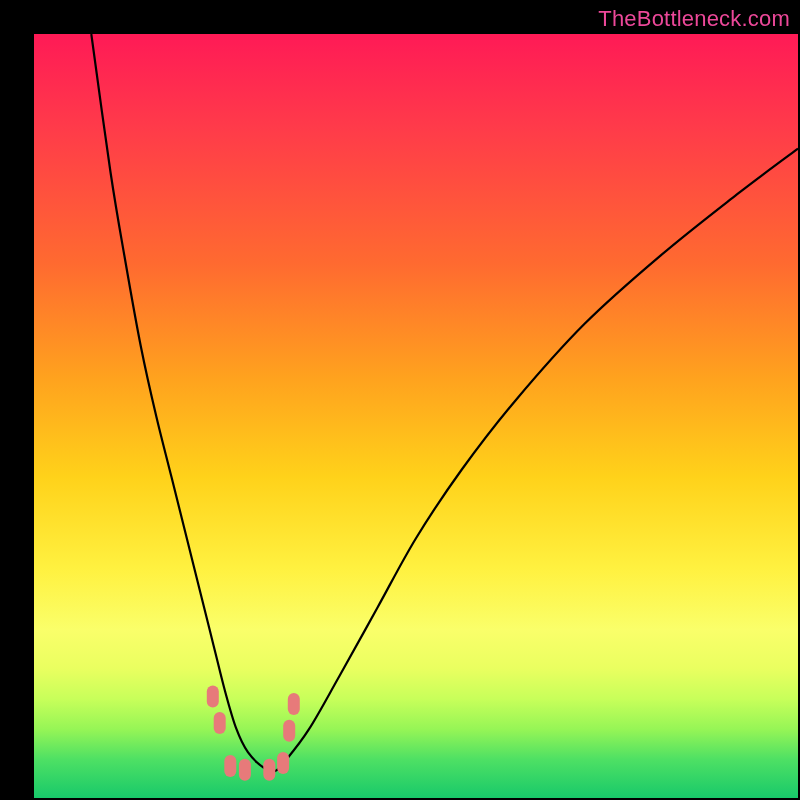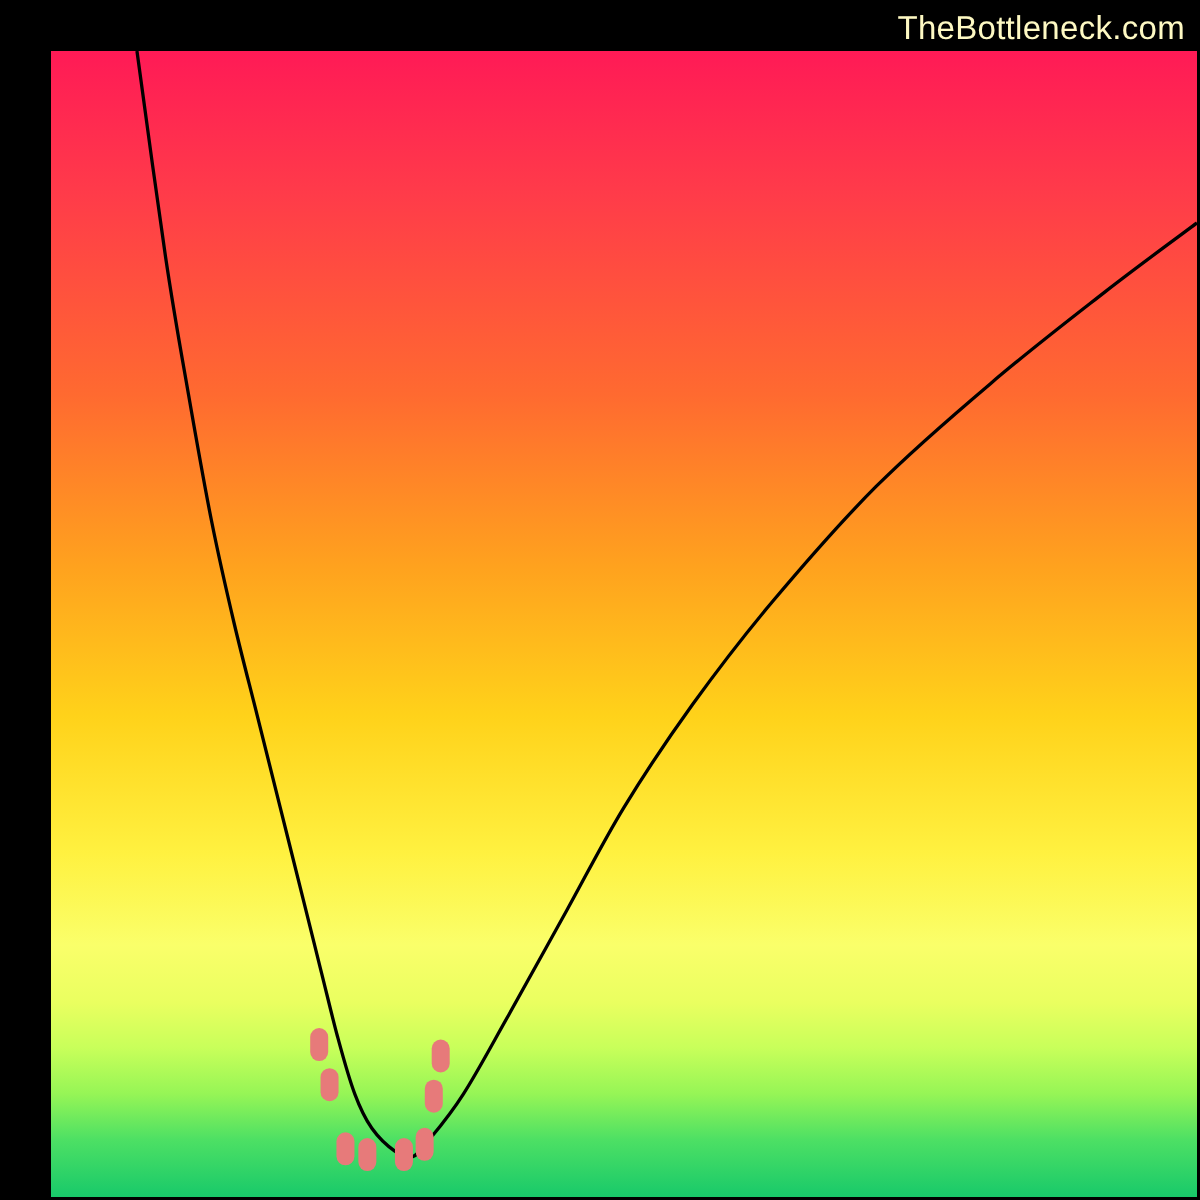--- a/index.html
+++ b/index.html
@@ -37,21 +37,21 @@
       #c8ff5a 87%,
       #96f556 91%,
       #4de064 95%,
       #18c96a 100%
     );
   }
   .watermark {
     position: absolute;
     top: 6px;
     right: 10px;
-    color: #fef9c3;
+    color: #ec4899;
     font-size: 22px;
     font-weight: 500;
     letter-spacing: 0.2px;
     user-select: none;
   }
   svg.curve {
     position: absolute;
     left: 0;
     top: 0;
     width: 764px;

